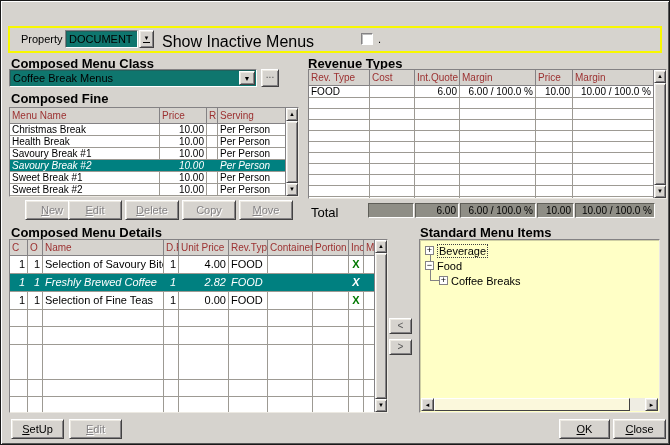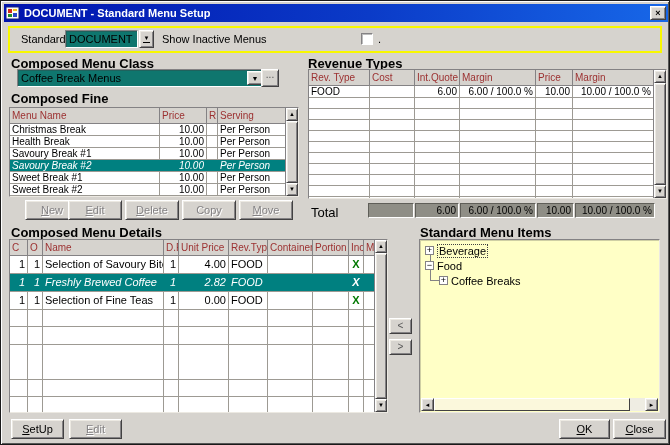--- a/index.html
+++ b/index.html
@@ -14,27 +14,27 @@
        line-height:12px;text-align:center;color:#000;}
   .btn3d{background:#D6D3CE;border:1px solid;border-color:#fff #424142 #424142 #fff;
        box-shadow:inset 1px 1px 0 #ece9e2, inset -1px -1px 0 #848284;}
   .sunken{background:#0f766e;border:1px solid;border-color:#848284 #fff #fff #848284;
        box-shadow:inset 1px 1px 0 rgba(64,64,64,.35);}
   .proppanel{position:absolute;left:7px;top:25px;width:654px;height:27px;border:2px solid #F8F800;background:#D6D3CE;}
   .proppanel .lbl{position:absolute;left:11px;top:5px;font-size:11px;}
   .propfield{position:absolute;left:55px;top:2px;width:73px;height:18px;font-size:11px;padding:2px 3px 0;}
   .lovbtn{position:absolute;left:129px;top:2px;width:15px;height:18px;font-size:6px;text-align:center;padding-top:4px;}
   .lovbtn i{font-style:normal;border-bottom:1px solid #000;padding:0 1px 1px;}
-  .showlbl{position:absolute;left:152px;top:5px;font-size:11px;}
+  .showlbl{position:absolute;left:152px;top:5px;font-size:16px;}
   .chk{position:absolute;left:351px;top:5px;width:12px;height:12px;background:#fff;
        border:1px solid;border-color:#848284 #fff #fff #848284;box-shadow:inset 1px 1px 0 rgba(64,64,64,.35);}
   .dot{position:absolute;left:368px;top:5px;font-size:11px;}
   .seclbl{position:absolute;font-size:13px;font-weight:bold;white-space:nowrap;}
   
-  .combo{position:absolute;left:16px;top:68px;width:248px;height:18px;}
+  .combo{position:absolute;left:8px;top:68px;width:248px;height:18px;}
   .combo .txt{position:absolute;inset:0;padding:2px 18px 0 3px;font-size:11px;}
   .combo .arr{position:absolute;right:1px;top:1px;width:16px;height:14px;font-size:7px;text-align:center;line-height:14px;}
   .dots{position:absolute;left:260px;top:68px;width:18px;height:18px;font-size:10px;line-height:10px;text-align:center;color:#555;}
   
   .tbl{position:absolute;background:#fff;border:1px solid;border-color:#848284 #ece9e2 #ece9e2 #848284;
        display:flex;flex-direction:column;overflow:hidden;}
   .thead{display:flex;background:#D6D3CE;border-bottom:1px solid #848284;color:#9C3131;flex:0 0 16px;}
   .thead i{font-style:normal;font-size:10px;line-height:15px;padding:0 2px;border-right:1px solid #848284;
        overflow:hidden;white-space:nowrap;}
   .trow{display:flex;border-bottom:1px solid #9d9a93;background:#fff;}
@@ -101,36 +101,23 @@
       font-size:9px;line-height:7px;text-align:center;margin-right:3px;}
   .focusbox{border:1px dotted #404040;padding:0 1px;}
   .tline{position:absolute;background:#848284;}
   .appicon{width:14px;height:14px;display:block;}
 </style>
 </head>
 <body>
 
 <div class="win">
 
-  <div class="titlebar">
-    <svg class="appicon" viewBox="0 0 14 14">
-      <rect x="0" y="1" width="13" height="12" fill="#fdfdf3" stroke="#16207c"></rect>
-      <rect x="2" y="3" width="4" height="4" fill="#d42a1e"></rect>
-      <rect x="7" y="3" width="4" height="2" fill="#f2c21b"></rect>
-      <rect x="2" y="8" width="4" height="3" fill="#1f8f2a"></rect>
-      <rect x="7" y="7" width="4" height="4" fill="#2b46c8"></rect>
-    </svg>
-    <span class="title">DOCUMENT - Standard Menu Setup</span>
-    <div class="closebtn btn3d">
-      <span>×</span>
-    </div>
-  </div>
 
   <div class="proppanel">
-    <span class="lbl">Standard</span>
+    <span class="lbl">Property</span>
     <div class="propfield sunken">DOCUMENT</div>
     <div class="lovbtn btn3d">
       <i>▼</i>
     </div>
     <span class="showlbl">Show Inactive Menus</span>
     <div class="chk"></div>
     <span class="dot">.</span>
   </div>
 
   <span class="seclbl" style="left:10px;top:55px;">Composed Menu Class</span>

